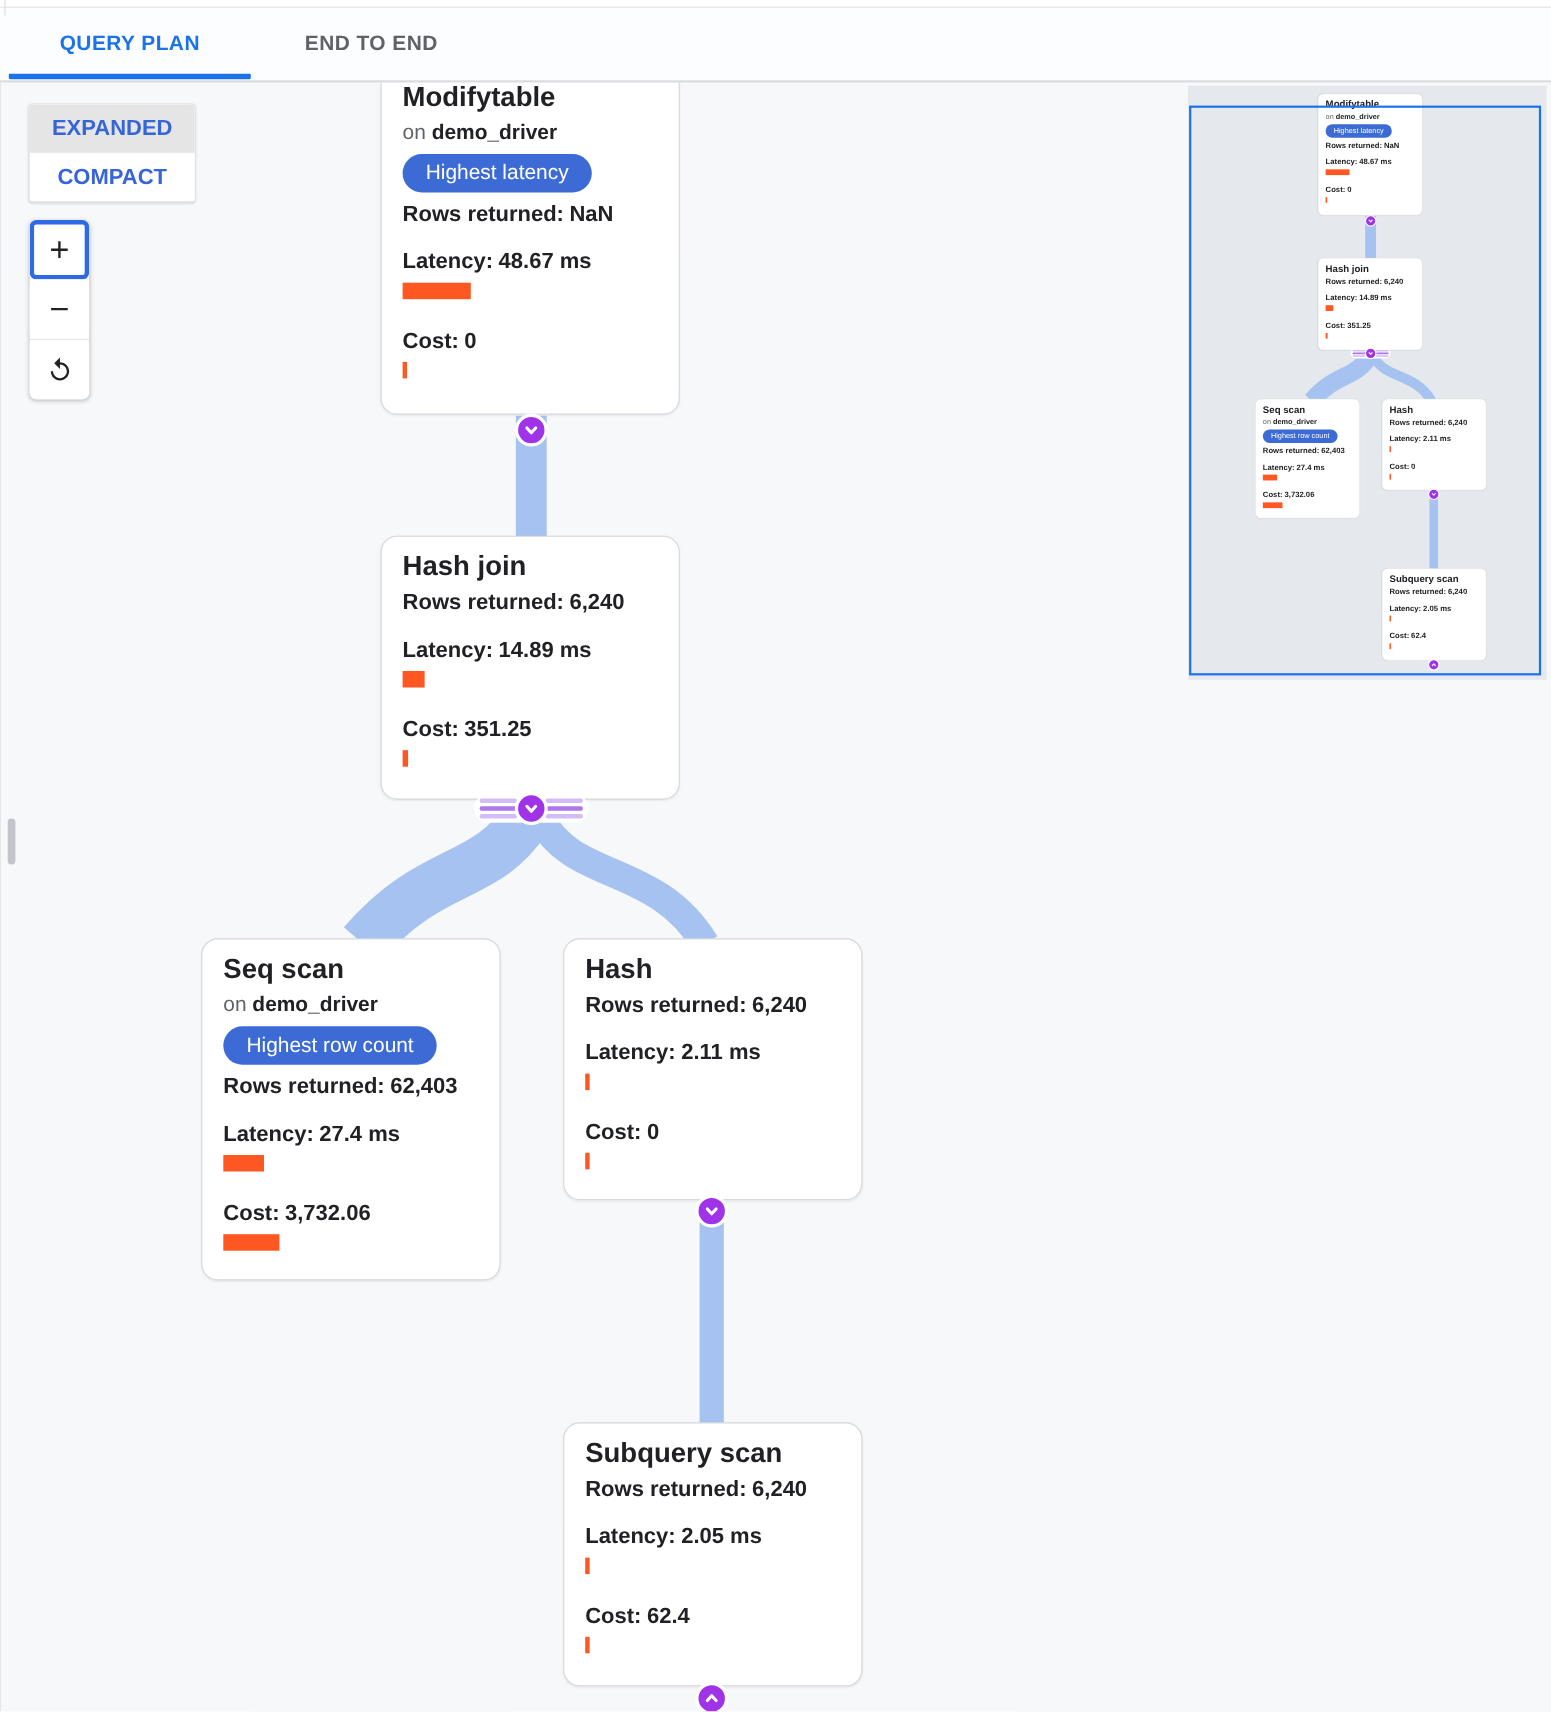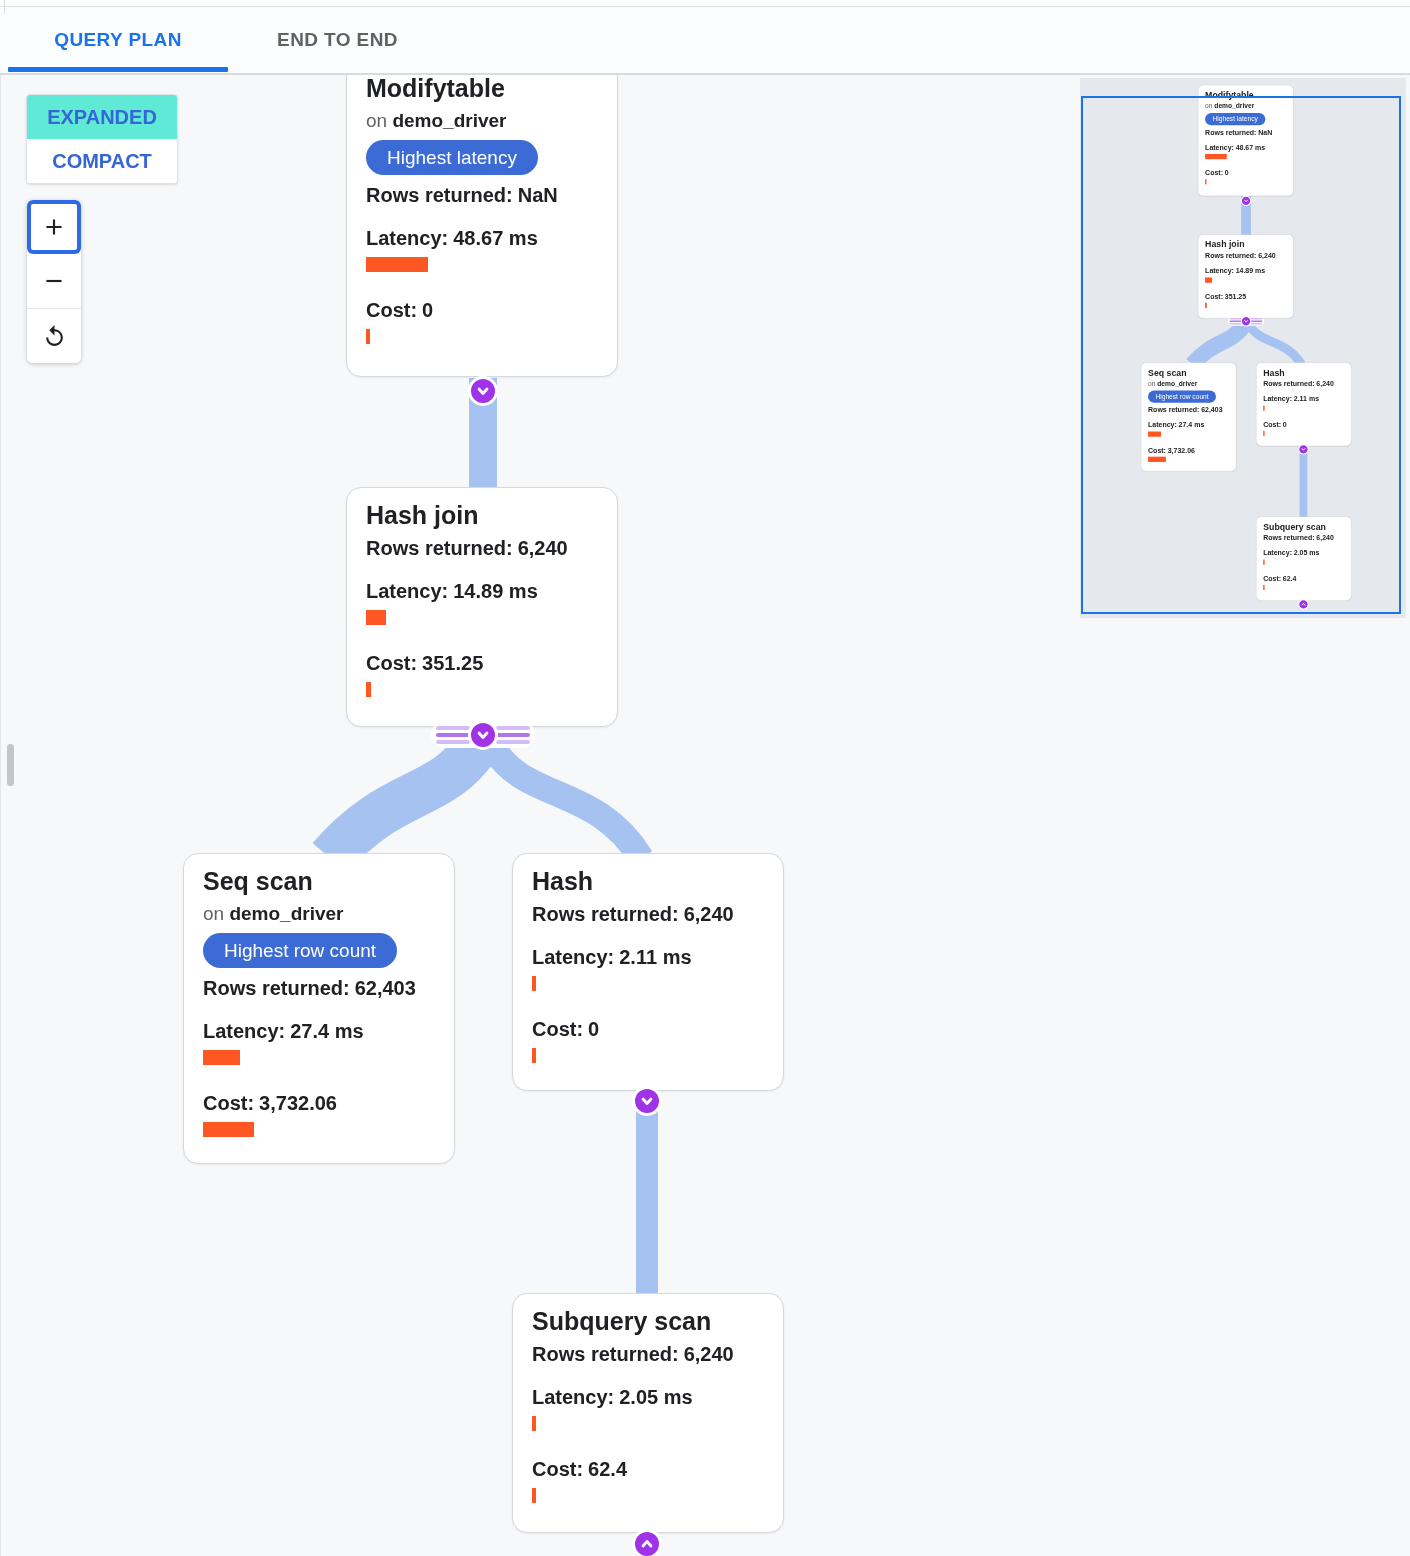--- a/index.html
+++ b/index.html
@@ -66,21 +66,21 @@
   .stripe{position:absolute;height:4px;width:34px;border-radius:2px;}
   .st-light{background:#d4bdf5;}
   .st-mid{background:#b077ec;}
 
   
   .view-toggle{position:absolute;left:26px;top:21px;width:150px;background:#fff;
                border:1px solid #dfe1e5;border-radius:4px;overflow:hidden;
                box-shadow:0 1px 2px rgba(60,64,67,.15);z-index:30;}
   .vt-item{height:44px;line-height:44px;text-align:center;font-size:20px;font-weight:bold;
            color:#3565d6;cursor:pointer;background:#fff;}
-  .vt-item.active{background:#5eead4;}
+  .vt-item.active{background:#e5e5e5;}
   .zoomctl{position:absolute;left:27px;top:127px;width:54px;background:#fff;border-radius:6px;
            box-shadow:0 1px 4px rgba(60,64,67,.3);z-index:30;}
   .zbtn{display:flex;align-items:center;justify-content:center;width:54px;height:54px;
         background:#fff;border:none;padding:0;cursor:pointer;border-radius:6px;}
   .zbtn.focus{box-shadow:inset 0 0 0 4px #2d6ae3;}
   .zdivider{height:1px;background:#e4e6e9;}
 
   
   .minimap{position:absolute;left:1080px;top:5px;width:326px;height:540px;
            background:#e5e8ec;overflow:hidden;z-index:20;cursor:pointer;}

